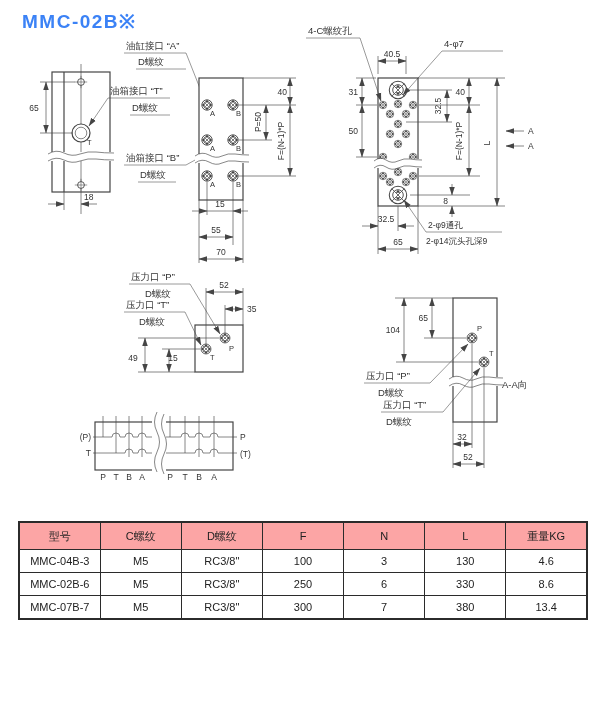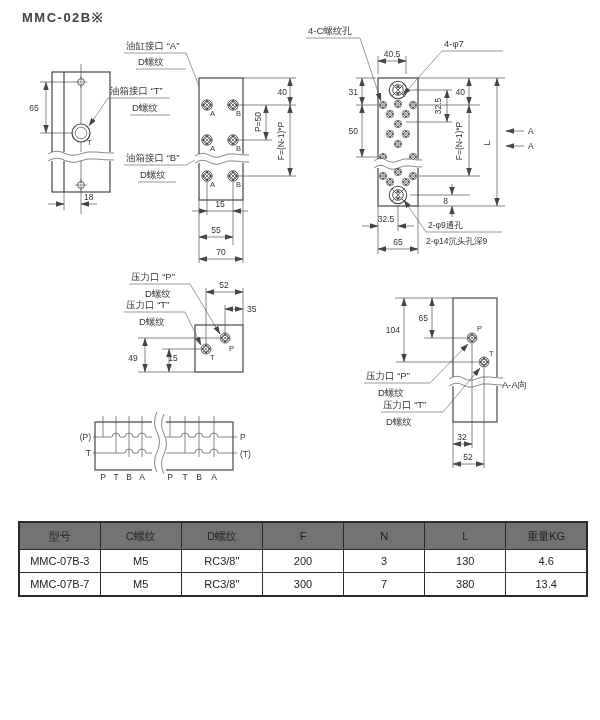--- a/index.html
+++ b/index.html
@@ -1,38 +1,38 @@
 <!DOCTYPE html>
 <html><head>
 <meta charset="utf-8">
 <style>
   html,body{margin:0;padding:0}
   body{width:600px;height:720px;background:#fff;position:relative;
        font-family:"Liberation Sans",sans-serif;}
-  #title{position:absolute;left:22px;top:8px;font-size:13px;font-weight:bold;
-         color:#404040;letter-spacing:1.5px}
+  #title{position:absolute;left:22px;top:8px;font-size:19px;font-weight:bold;
+         color:#3b82f6;letter-spacing:1.5px}
   svg.canvas{position:absolute;left:0;top:0}
   svg text{fill:#333;font-family:"Liberation Sans",sans-serif}
   .ln{stroke:#454545;stroke-width:1.2;fill:none}
   .lnw{stroke:#454545;stroke-width:1.2;fill:#fff}
   .tn{stroke:#454545;stroke-width:.65;fill:none}
   .cl{stroke:#454545;stroke-width:.55;fill:none}
   .dim{font-size:8.5px}
   .lbl{font-size:9.5px}
   .prtl{font-size:7.5px}
   .note{font-size:8.5px}
   .mid{text-anchor:middle}
   .end{text-anchor:end}
   .wht{fill:#fff;stroke:none}
   table.spec{position:absolute;left:18px;top:521px;width:570px;
      border-collapse:collapse;table-layout:fixed;font-size:11px;color:#222;
      text-align:center;border:2px solid #2b2b2b}
   table.spec th,table.spec td{border:1px solid #2b2b2b;padding:0;height:22px;
      font-weight:normal;overflow:hidden}
-  table.spec thead th{background:#737373;height:26px}
+  table.spec thead th{background:#fca5a5;height:26px}
 </style>
 </head>
 <body>
 
 <div id="title">MMC-02B※</div>
 
 <svg class="canvas" width="600" height="515" viewBox="0 0 600 515">
   <defs>
     <marker id="ae" viewBox="0 0 8 6" refX="7.6" refY="3" markerWidth="8.5" markerHeight="6.5" orient="auto-start-reverse" markerUnits="userSpaceOnUse">
       <path d="M0,0.4 L8,3 L0,5.6 Z" fill="#454545"></path>
@@ -304,27 +304,36 @@
       <th>C螺纹</th>
       <th>D螺纹</th>
       <th>F</th>
       <th>N</th>
       <th>L</th>
       <th>重量KG</th>
     </tr>
   </thead>
   <tbody>
     <tr>
-      <td>MMC-07B-3</td>
+      <td>MMC-04B-3</td>
       <td>M5</td>
       <td>RC3/8"</td>
-      <td>200</td>
+      <td>100</td>
       <td>3</td>
       <td>130</td>
       <td>4.6</td>
+    </tr>
+    <tr>
+      <td>MMC-02B-6</td>
+      <td>M5</td>
+      <td>RC3/8"</td>
+      <td>250</td>
+      <td>6</td>
+      <td>330</td>
+      <td>8.6</td>
     </tr>
     <tr>
       <td>MMC-07B-7</td>
       <td>M5</td>
       <td>RC3/8"</td>
       <td>300</td>
       <td>7</td>
       <td>380</td>
       <td>13.4</td>
     </tr>

